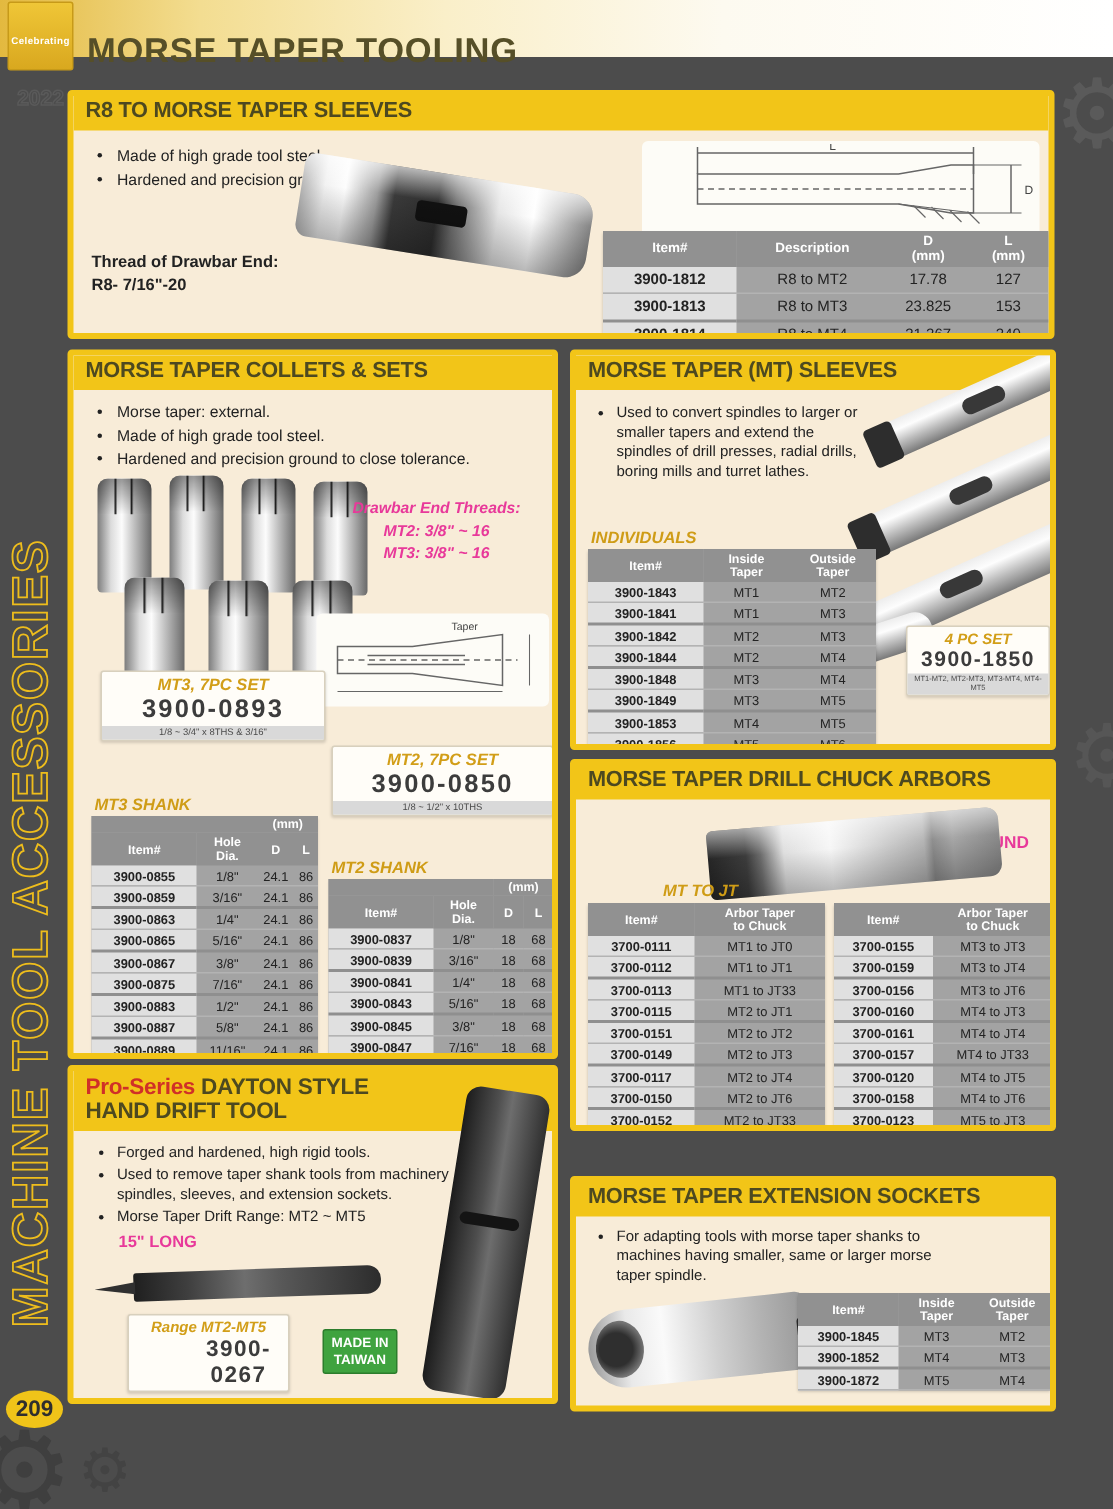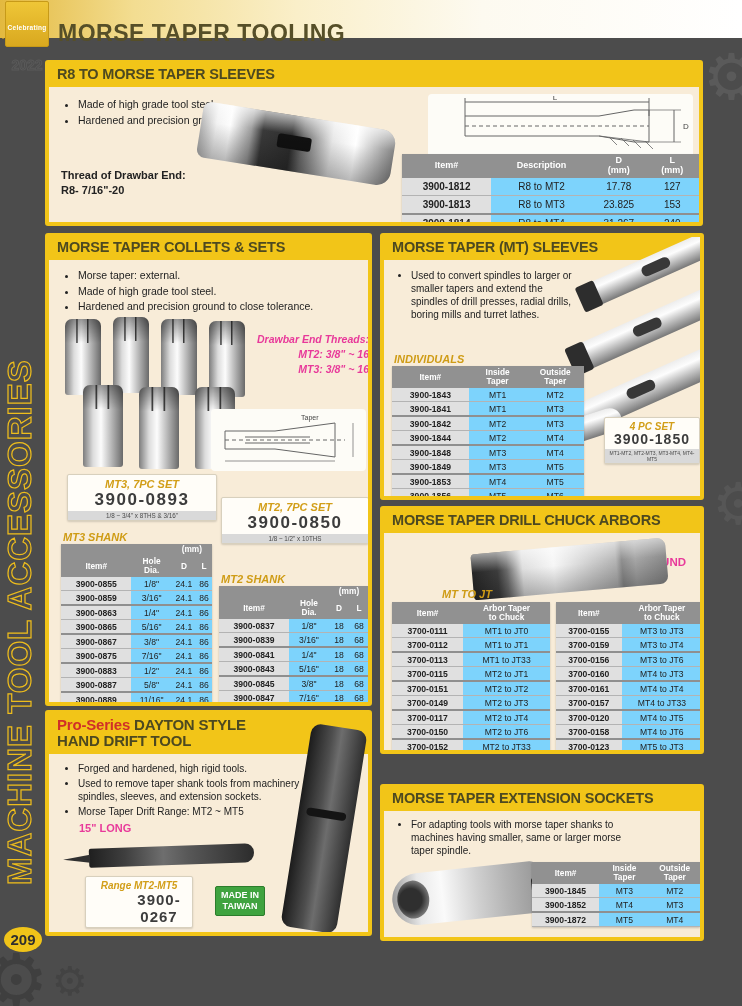--- a/index.html
+++ b/index.html
@@ -55,21 +55,21 @@
   .pink-text  { position:absolute; font-size:10.5px; font-weight:800; font-style:italic; color:#e8399a; line-height:1.45; text-align:center;}
   .pink-strong{ position:absolute; font-size:11.5px; font-weight:800; color:#e8399a; }
   .white-panel{ position:absolute; background:#fdfcf7; border-radius:4px; }
   
   .set-box { position:absolute; background:#fffdf8; border:1px solid #d8d0bd; border-radius:2px;
              text-align:center; padding-top:3px; box-shadow:0 1px 2px rgba(0,0,0,.15); }
   .set-label { font-size:11px; font-weight:800; font-style:italic; color:#d29e18; }
   .set-item  { font-size:17px; font-weight:800; color:#3c3c3c; letter-spacing:1.5px; line-height:19px;}
   .set-sub   { background:#d9d9d9; color:#4a4a4a; font-size:6.3px; margin-top:2px; padding:1px 0; }
   
-  .data-table { position:absolute; border-collapse:collapse; background:#7dd3fc; box-shadow:0 1px 2px rgba(0,0,0,.2); }
+  .data-table { position:absolute; border-collapse:collapse; background:#a3a3a3; box-shadow:0 1px 2px rgba(0,0,0,.2); }
   .data-table th {
     background:#919191; color:#fff; font-weight:700; text-align:center;
     white-space:pre-line; vertical-align:middle; line-height:1.1; padding:2px 1px;
   }
   .data-table td { text-align:center; color:#222; white-space:nowrap; }
   .data-table td.c0 { background:#e0e0e0; font-weight:800; }
   .data-table tbody tr { border-bottom:1px solid #b3b3b3; }
   .data-table tbody tr:nth-child(even) { border-bottom:2px solid #8f8f8f; }
   .unit-row th { padding:1px; font-size:8px; }
   .tbl-md th { font-size:9px; }   .tbl-md td { font-size:10px; padding:3px 2px; }
@@ -207,38 +207,38 @@
 
     <div>
       <div class="collet" style="left:16px;  top:82px;"></div>
       <div class="collet" style="left:64px;  top:80px;"></div>
       <div class="collet" style="left:112px; top:82px;"></div>
       <div class="collet" style="left:160px; top:84px;"></div>
       <div class="collet" style="left:34px;  top:148px; width:40px; height:82px;"></div>
       <div class="collet" style="left:90px;  top:150px; width:40px; height:82px;"></div>
       <div class="collet" style="left:146px; top:150px; width:40px; height:82px;"></div>
     </div>
-    <div class="pink-text" style="left:198px; top:95px; width:122px;text-align:right;">
+    <div class="pink-text" style="left:181px; top:95px; width:122px;">
       <div>Drawbar End Threads:</div>
       <div>MT2: 3/8" ~ 16</div>
       <div>MT3: 3/8" ~ 16</div>
     </div>
     <div class="white-panel" style="left:162px; top:172px; width:155px; height:62px;"></div>
     <svg style="position:absolute; left:166px; top:174px;" width="148" height="58" viewBox="0 0 148 58">
       <g stroke="#666" stroke-width="1" fill="none">
         <path d="M10 20 L60 20 L120 12 L120 46 L60 38 L10 38 Z"></path>
         <line x1="10" y1="29" x2="130" y2="29" stroke-dasharray="4 3"></line>
         <line x1="30" y1="26" x2="95" y2="26"></line>
         <line x1="30" y1="32" x2="95" y2="32"></line>
         <line x1="10" y1="50" x2="120" y2="50" stroke-width=".7"></line>
         <line x1="138" y1="12" x2="138" y2="46" stroke-width=".7"></line>
       </g>
       <text x="86" y="9" font-size="7" fill="#444">Taper</text>
     </svg>
-    <div class="set-box" style="left:18px; top:210px; width:150px;margin-top:27px;">
+    <div class="set-box" style="left:18px; top:210px; width:150px;">
       <div class="set-label">MT3, 7PC SET</div>
       <div class="set-item">3900-0893</div>
       <div class="set-sub">1/8 ~ 3/4" x 8THS &amp; 3/16"</div>
     </div>
     <div class="set-box" style="left:172px; top:260px; width:148px;">
       <div class="set-label">MT2, 7PC SET</div>
       <div class="set-item">3900-0850</div>
       <div class="set-sub">1/8 ~ 1/2" x 10THS</div>
     </div>
     <div class="gold-label" style="left:14px; top:294px;">MT3 SHANK</div>

